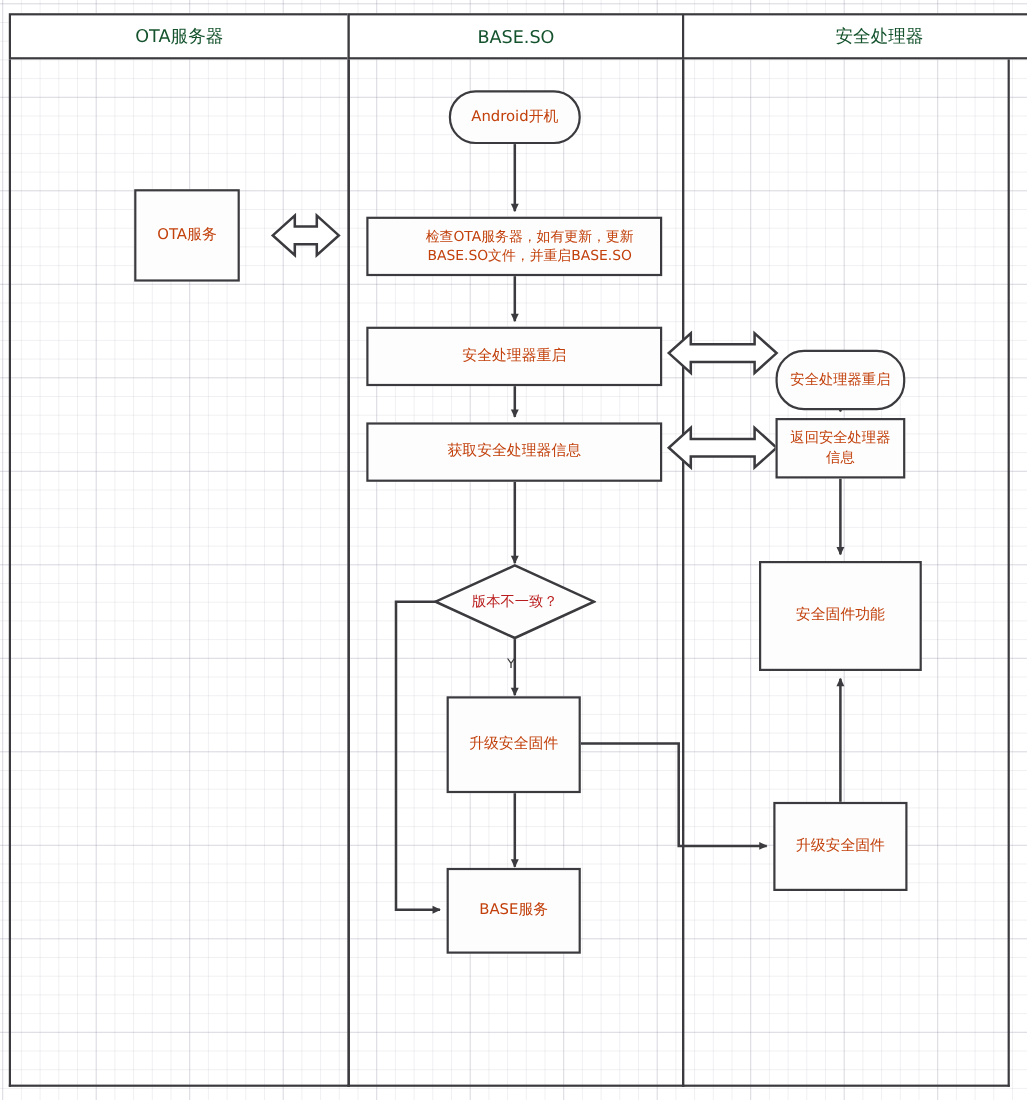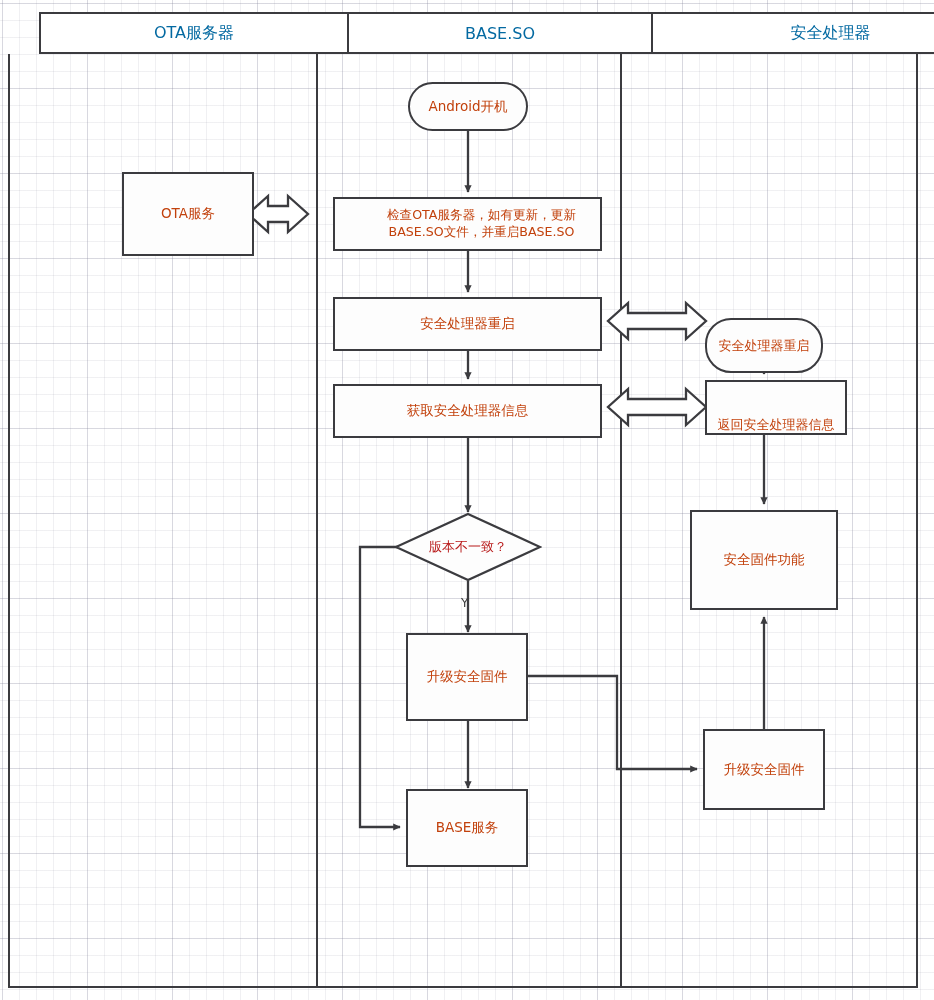--- a/index.html
+++ b/index.html
@@ -20,21 +20,21 @@
   }
 
   svg#wires{position:absolute;left:0;top:0;width:934px;height:1000px;}
 
   .node{position:absolute;box-sizing:border-box;background:#fdfdfd;
         border:2px solid #3b3b3f;display:flex;align-items:center;justify-content:center;
         text-align:center;color:#c2410c;line-height:1.32;}
   .node.round{border-radius:26px;}
   .lane-head{position:absolute;box-sizing:border-box;background:#ffffff;
         border:2px solid #3b3b3f;display:flex;align-items:center;justify-content:center;
-        color:#0369a1;font-size:16px;margin-left:31px;}
+        color:#14532d;font-size:16px;}
   .lane-body{position:absolute;box-sizing:border-box;border:2px solid #3b3b3f;
         border-top:none;background:transparent;}
   .edge-label{position:absolute;color:#3a3a3a;font-size:12px;}
 </style>
 </head>
 <body>
 
 <div id="stage">
 
   <div id="grid"></div>
@@ -92,21 +92,21 @@
       <path d="M628,303 L628,313 L686,313 L686,303 L706,321 L686,339 L686,329 L628,329 L628,339 L608,321 Z"></path>
 
       <path d="M628,389 L628,399 L686,399 L686,389 L706,407 L686,425 L686,415 L628,415 L628,425 L608,407 Z"></path>
     </g>
   </svg>
 
   <div class="node round" style="left:408px;top:82px;width:120px;height:49px;font-size:13.5px;">
     <span>Android开机</span>
   </div>
 
-  <div class="node" style="left:122px;top:172px;width:132px;height:84px;font-size:13.5px;">
+  <div class="node" style="left:122px;top:172px;width:96px;height:84px;font-size:13.5px;">
     <span>OTA服务</span>
   </div>
 
   <div class="node" style="left:333px;top:197px;width:269px;height:54px;font-size:12.6px;flex-direction:column;padding-left:28px;">
     <span>检查OTA服务器，如有更新，更新</span>
     <span>BASE.SO文件，并重启BASE.SO</span>
   </div>
 
   <div class="node" style="left:333px;top:297px;width:269px;height:54px;font-size:13.5px;">
     <span>安全处理器重启</span>
@@ -133,21 +133,21 @@
   </div>
 
   <div class="node" style="left:406px;top:789px;width:122px;height:78px;font-size:13.5px;">
     <span>BASE服务</span>
   </div>
 
   <div class="node round" style="left:705px;top:294px;width:118px;height:55px;font-size:13px;padding:0 9px;margin-top:24px;">
     <span>安全处理器重启</span>
   </div>
 
-  <div class="node" style="left:705px;top:380px;width:142px;height:55px;font-size:13px;padding:0 8px;align-items:flex-end;">
+  <div class="node" style="left:705px;top:380px;width:118px;height:55px;font-size:13px;padding:0 8px;">
     <span>返回安全处理器信息</span>
   </div>
 
   <div class="node" style="left:690px;top:510px;width:148px;height:100px;font-size:13.5px;">
     <span>安全固件功能</span>
   </div>
 
   <div class="node" style="left:703px;top:729px;width:122px;height:81px;font-size:13.5px;">
     <span>升级安全固件</span>
   </div>

